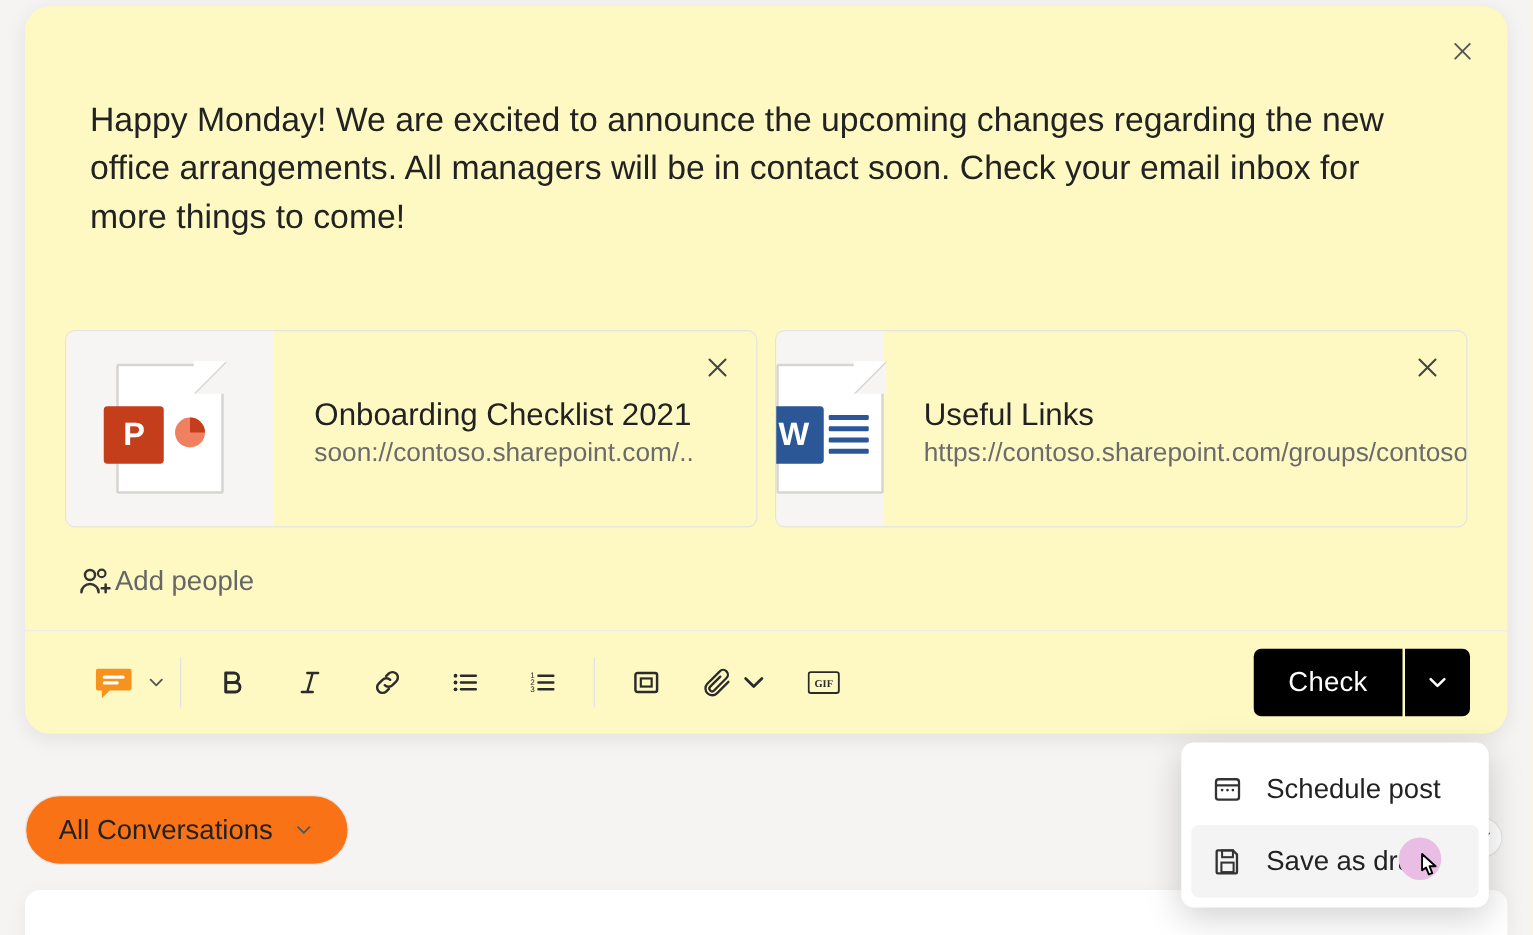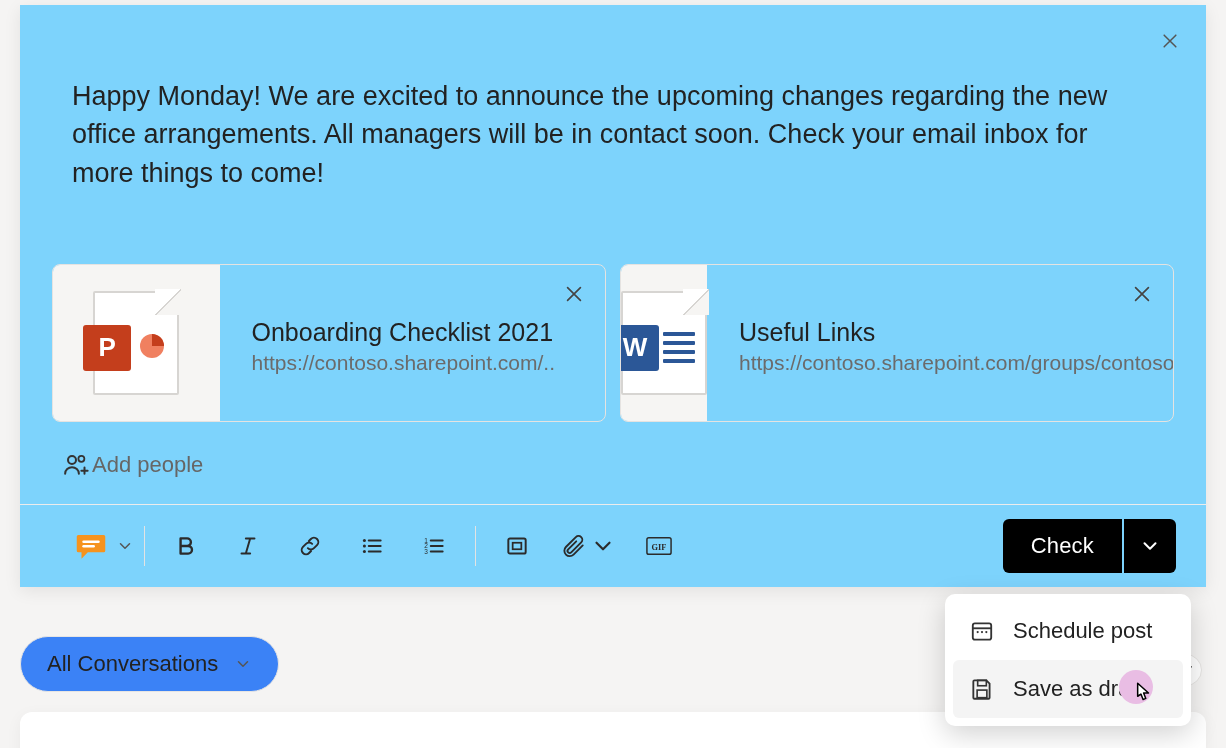--- a/index.html
+++ b/index.html
@@ -9,22 +9,22 @@
     width: 1226px;
     height: 748px;
     overflow: hidden;
     position: relative;
   }
   .compose-card {
     position: absolute;
     top: 5px;
     left: 20px;
     right: 20px;
-    background: #7dd3fc;
-    border-radius: 0;
+    background: #fef9c3;
+    border-radius: 20px;
     box-shadow: 0 4px 16px rgba(0,0,0,0.08);
   }
   .close-btn {
     position: absolute;
     top: 22px;
     right: 22px;
     width: 28px;
     height: 28px;
     display: flex;
     align-items: center;
@@ -206,21 +206,21 @@
     top: 20px;
     width: 22px;
     height: 26px;
     color: #000;
   }
 
   .filter-pill {
     position: absolute;
     top: 636px;
     left: 20px;
-    background: #3b82f6;
+    background: #f97316;
     border: 1px solid #e7e5e3;
     border-radius: 999px;
     padding: 14px 26px;
     display: flex;
     align-items: center;
     gap: 16px;
     font-size: 22px;
     color: #222;
     cursor: pointer;
   }
@@ -323,21 +323,21 @@
             <div class="file-fold"></div>
           <div class="file-badge">P</div>
           <svg class="shape" viewBox="0 0 30 30">
               <circle cx="15" cy="15" r="12" fill="#f08060"></circle>
               <path d="M15 3 A12 12 0 0 1 27 15 L15 15 Z" fill="#c43e1c"></path>
             </svg>
         </div>
       </div>
       <div class="attachment-info">
         <div class="attachment-title">Onboarding Checklist 2021</div>
-        <div class="attachment-url">https://contoso.sharepoint.com/..</div>
+        <div class="attachment-url">soon://contoso.sharepoint.com/..</div>
       </div>
       <div class="attachment-close">
         <svg viewBox="0 0 24 24">
             <path d="M5 5 L19 19 M19 5 L5 19" stroke="currentColor" stroke-width="1.8" fill="none" stroke-linecap="round"></path>
           </svg>
       </div>
     </div>
 
     <div class="attachment-card">
       <div class="attachment-icon-area">

